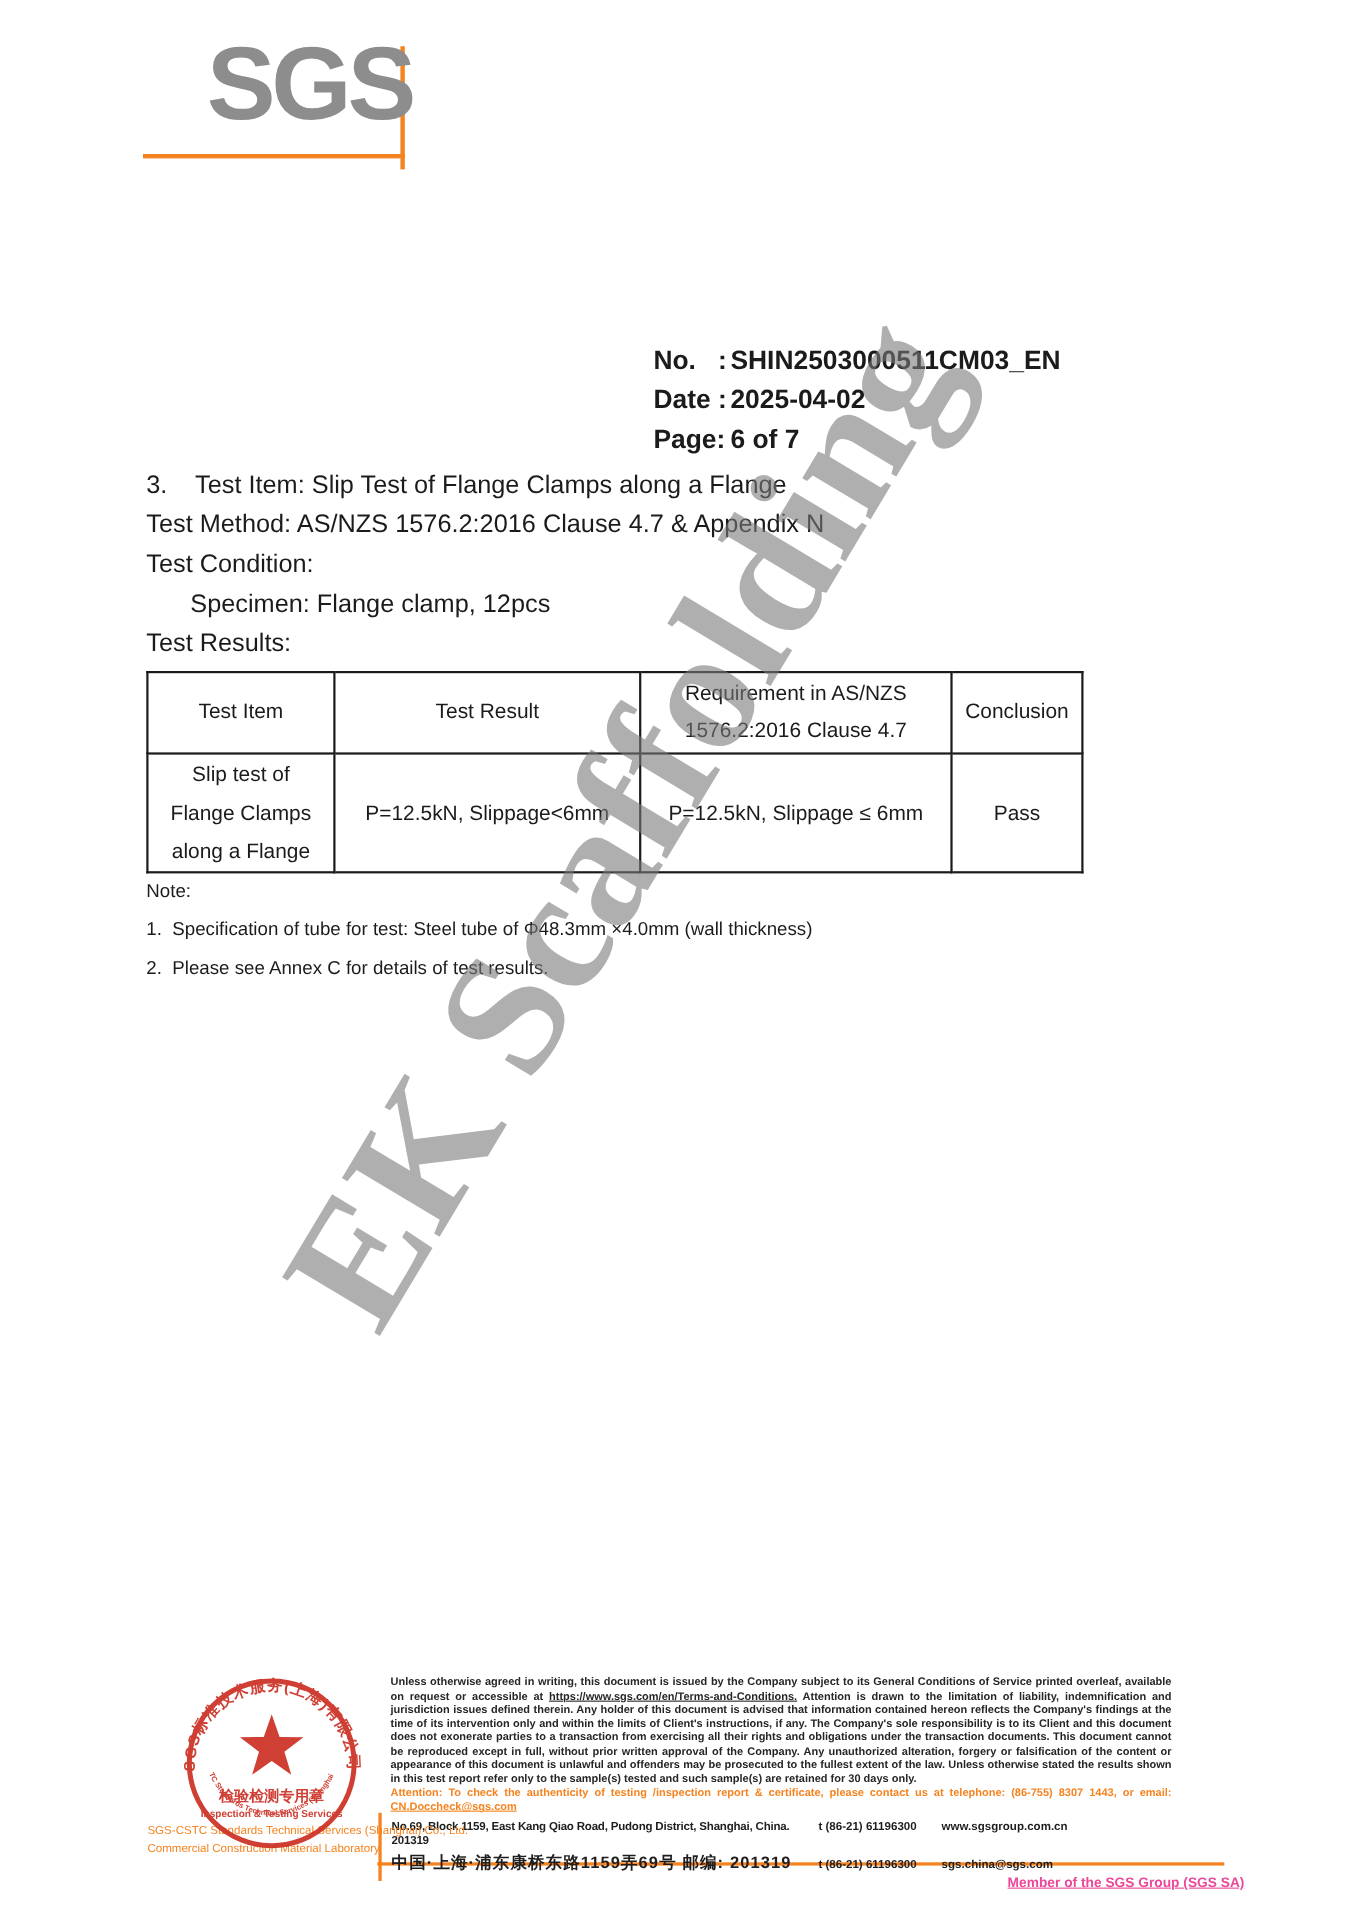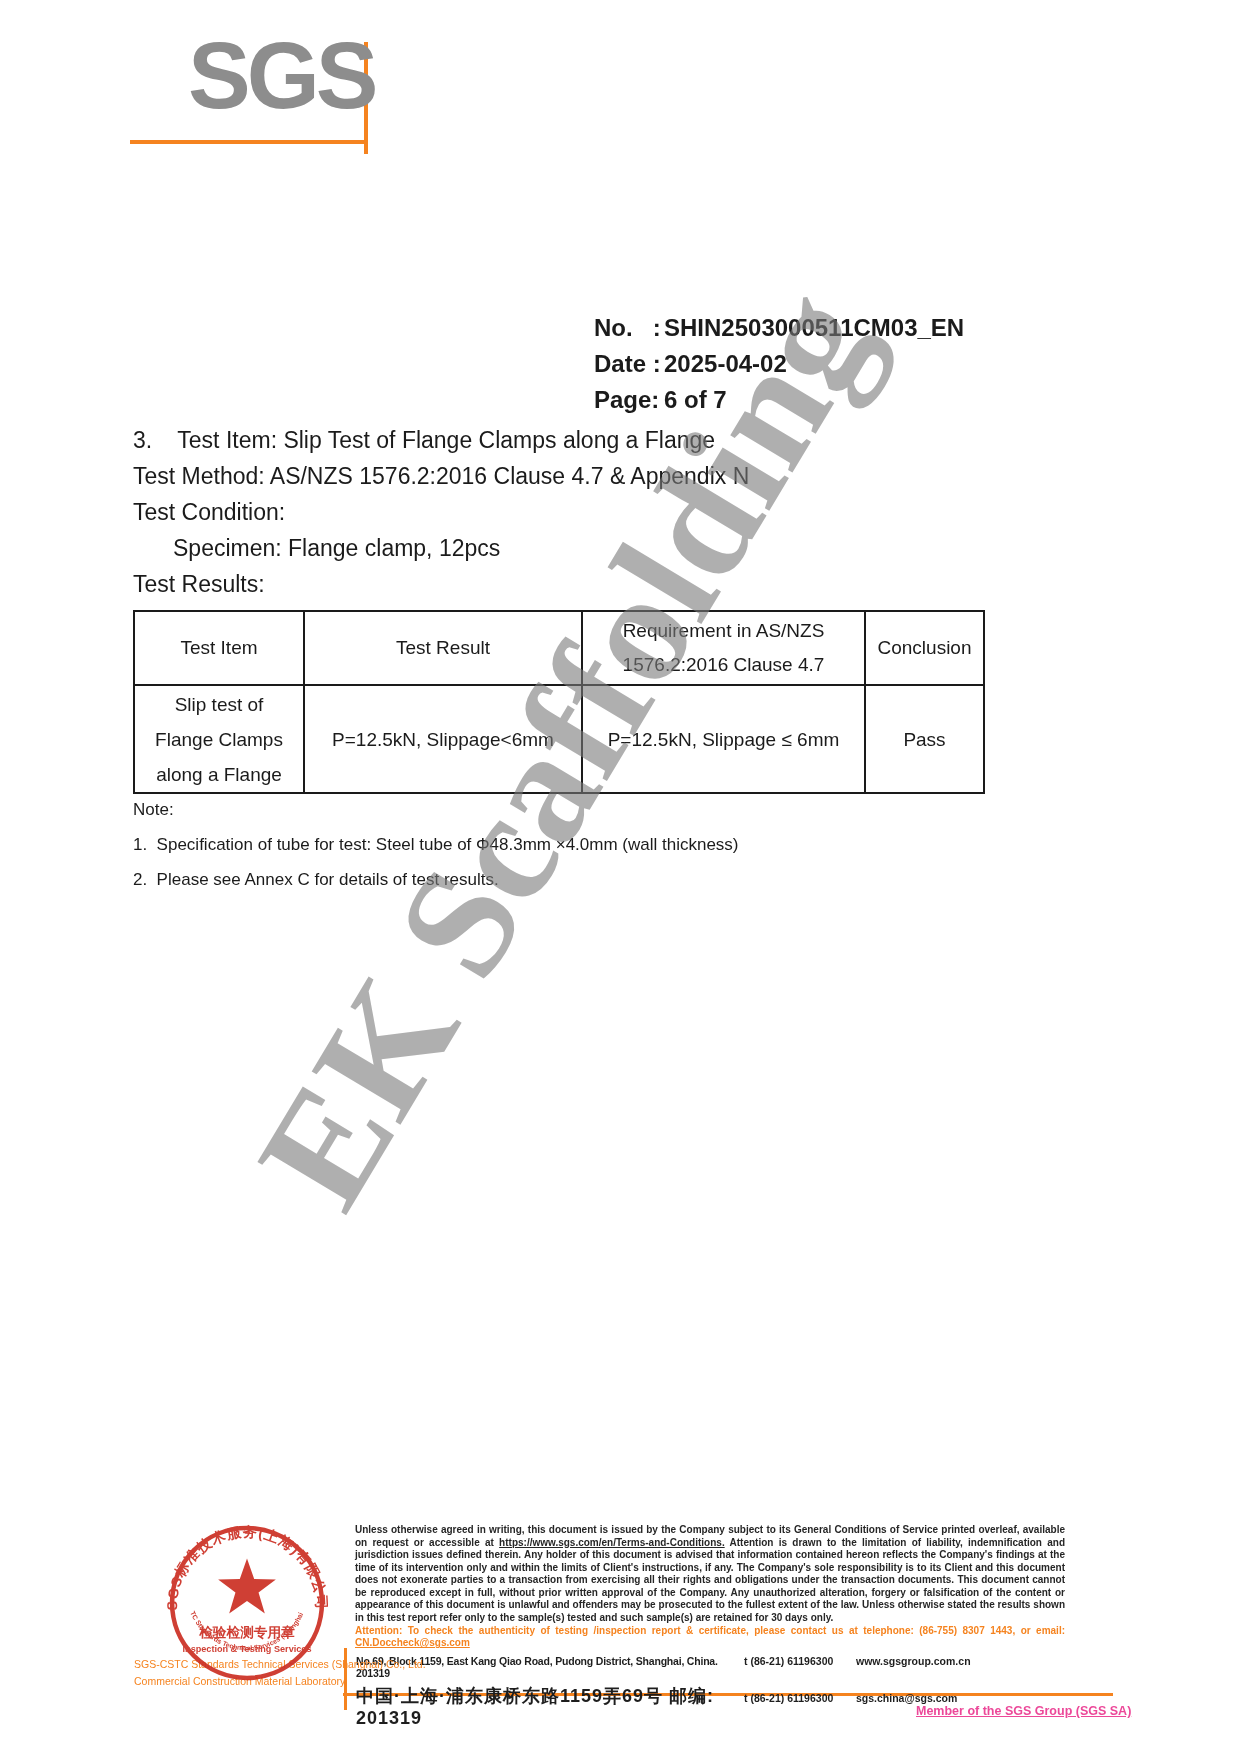--- a/index.html
+++ b/index.html
@@ -46,21 +46,21 @@
   
   .company-lines{position:absolute;left:134px;top:1656px;font-size:10.5px;color:#f5831f;line-height:17px;z-index:2;}
   .legal{position:absolute;left:355px;top:1524px;width:710px;font-size:10px;line-height:12.5px;
          text-align:justify;color:#262626;z-index:1;font-weight:700;}
   .legal .link{text-decoration:underline;}
   .attention{color:#f5831f;font-weight:700;margin-top:1px;line-height:12.2px;}
   .attention .email{text-decoration:underline;}
   .addresses{position:absolute;left:356px;top:1655px;width:760px;z-index:1;}
   .addr-row{display:grid;grid-template-columns:388px 112px auto;align-items:baseline;}
   .addr-en{font-size:10.5px;font-weight:700;color:#1e1e1e;letter-spacing:-0.2px;}
-  .addr-cn{font-size:18px;font-weight:700;color:#1e1e1e;margin-top:5px;letter-spacing:1px;}
+  .addr-cn{font-size:15px;font-weight:700;color:#1e1e1e;margin-top:5px;letter-spacing:1px;}
   .addr-phone,.addr-net{font-size:10.5px;font-weight:700;color:#1e1e1e;}
   .footer-hline{position:absolute;left:343px;top:1693px;width:770px;height:3px;background:#f5831f;z-index:0;}
   .footer-vline{position:absolute;left:344px;top:1648px;width:2.5px;height:62px;background:#f5831f;z-index:0;}
   .member-note{position:absolute;left:916px;top:1704px;font-size:12.5px;font-weight:700;color:#ec4899;text-decoration:underline;}
 
   
   .stamp{position:absolute;left:166px;top:1522px;width:162px;height:162px;z-index:3;opacity:0.92;}
   .stamp text{fill:#cc2f23;}
   .stamp-arc-top{font-size:14px;font-weight:700;letter-spacing:1px;}
   .stamp-arc-bottom{font-size:6.8px;font-weight:700;}

